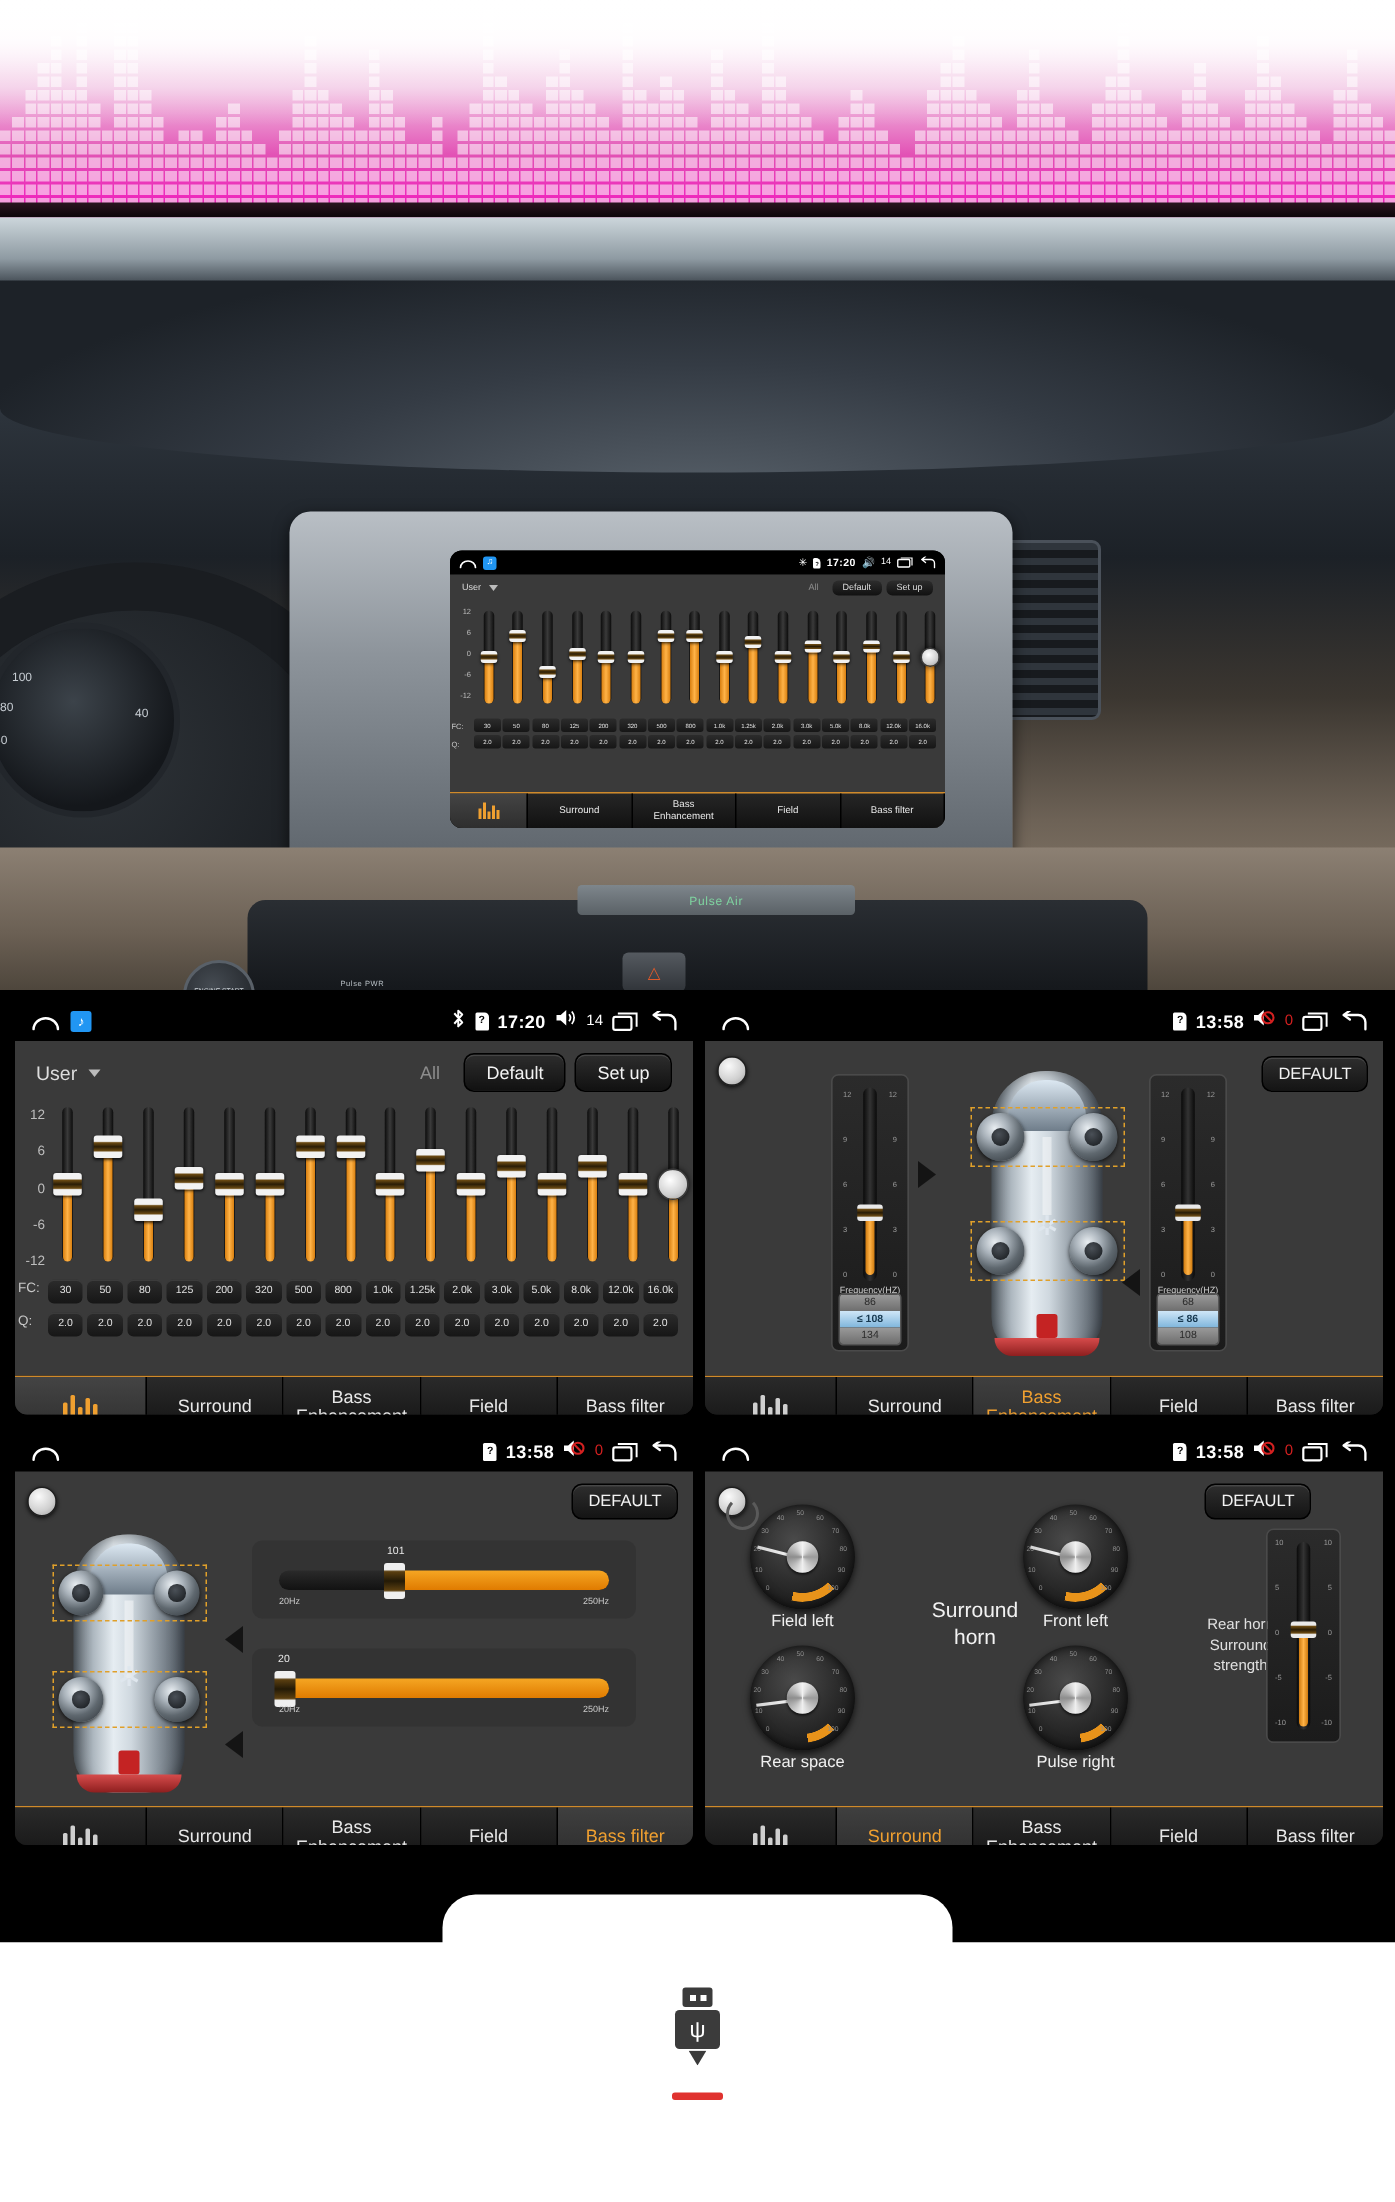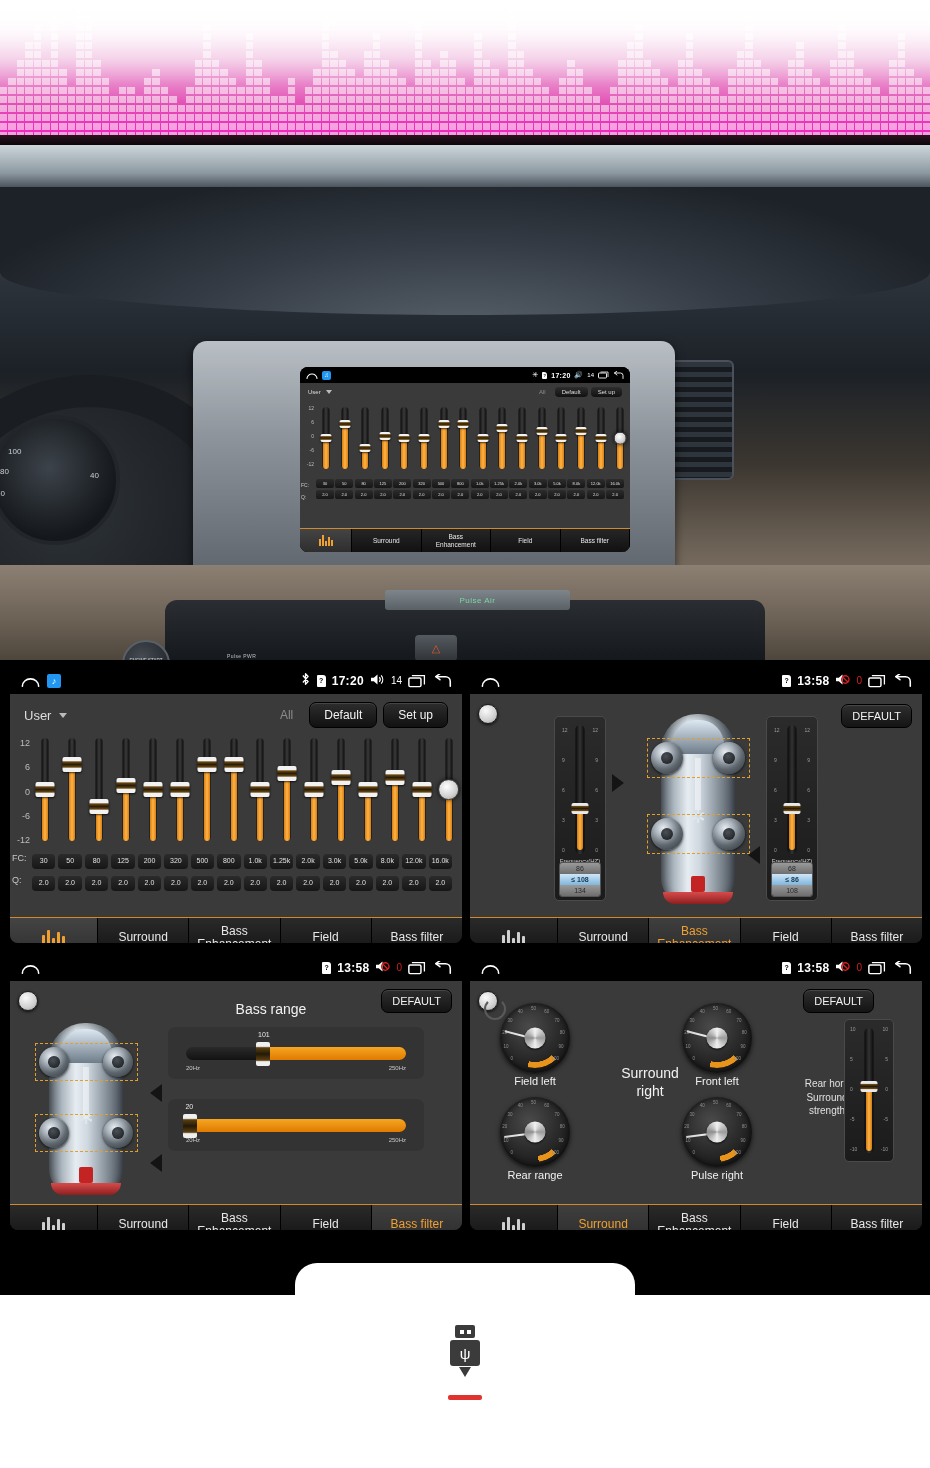--- a/index.html
+++ b/index.html
@@ -1981,21 +1981,20 @@
       <svg width="19" height="14" viewBox="0 0 22 16">
           <path d="M20 14 V8.5 A5.5 5.5 0 0 0 14.5 3 L4 3" fill="none" stroke="#fff" stroke-width="1.8" stroke-linecap="round"></path>
           <path d="M8 -0.5 L3.2 3 L8 6.5" fill="none" stroke="#fff" stroke-width="1.8" stroke-linecap="round" stroke-linejoin="round"></path>
         </svg>
     </span>
   </div>
 
   <div class="panel-body" style="height:223px;position:relative;">
     <div class="circbtn" style="left:8px;top:10px;"></div>
     <button class="defbtn" style="right:10px;top:8px;">DEFAULT</button>
-    <div class="section-title" style="left:0;right:0;top:20px;text-align:center;font-size:14px;padding-left:70px;">Bass range</div>
 
     <div class="cartop" style="position:absolute;left:20px;top:42px;width:112px;height:172px;">
       <div class="body"></div>
       <div class="wind"></div>
       <div class="hood-line"></div>
       <div class="engine">✲</div>
       <div class="taillight"></div>
       <div class="rear-bumper"></div>
       <div class="spk" style="left:9px;top:24px;width:30px;height:30px;"></div>
       <div class="spk" style="left:73px;top:24px;width:30px;height:30px;"></div>
@@ -2124,21 +2123,21 @@
           <span class="ktick" style="left: 7.53851px; top: 14.9542px;">30</span>
           <span class="ktick" style="left: 17.8343px; top: 6.16081px;">40</span>
           <span class="ktick" style="left: 31px; top: 3px;">50</span>
           <span class="ktick" style="left: 44.1657px; top: 6.16081px;">60</span>
           <span class="ktick" style="left: 54.4615px; top: 14.9542px;">70</span>
           <span class="ktick" style="left: 59.643px; top: 27.4634px;">80</span>
           <span class="ktick" style="left: 58.5806px; top: 40.9615px;">90</span>
           <span class="ktick" style="left: 51.5061px; top: 52.5061px;">100</span>
           <div class="needle" style="transform: rotate(172.8deg);"></div>
           <div class="cap"></div>
-          <div class="klabel">Rear range</div>
+          <div class="klabel">Rear space</div>
         </div>
         <div class="knob" style="left: 212px; top: 116px;">
           <div style="position: absolute; inset: 5px; border-radius: 50%; background: conic-gradient(from 135deg, rgb(232, 147, 26) 0deg, rgb(232, 147, 26) 37.8deg, rgba(0, 0, 0, 0) 37.8deg); mask: radial-gradient(circle, transparent 56%, rgb(0, 0, 0) 57%, rgb(0, 0, 0) 78%, transparent 79%);"></div>
           <span class="ktick" style="left: 10.4939px; top: 52.5061px;">0</span>
           <span class="ktick" style="left: 3.41936px; top: 40.9615px;">10</span>
           <span class="ktick" style="left: 2.35704px; top: 27.4634px;">20</span>
           <span class="ktick" style="left: 7.53851px; top: 14.9542px;">30</span>
           <span class="ktick" style="left: 17.8343px; top: 6.16081px;">40</span>
           <span class="ktick" style="left: 31px; top: 3px;">50</span>
           <span class="ktick" style="left: 44.1657px; top: 6.16081px;">60</span>
@@ -2147,21 +2146,21 @@
           <span class="ktick" style="left: 58.5806px; top: 40.9615px;">90</span>
           <span class="ktick" style="left: 51.5061px; top: 52.5061px;">100</span>
           <div class="needle" style="transform: rotate(172.8deg);"></div>
           <div class="cap"></div>
           <div class="klabel">Pulse right</div>
         </div>
       </div>
 
     <div class="section-title" style="left:140px;top:84px;font-size:14px;line-height:1.25;text-align:center;width:80px;">
       <span>Surround</span><br>
-      <span>right</span>
+      <span>horn</span>
     </div>
 
     <div style="position:absolute;left:316px;top:96px;width:82px;text-align:center;color:#e0e0e0;font-size:10px;line-height:1.35;">
       <span>Rear horn</span><br>
       <span>Surround</span><br>
       <span>strength</span>
     </div>
 
     <div class="vgauge" id="vg-strength" style="left:374px;top:38px;height:143px;width:50px;">
       <div class="inner" style="bottom:8px;"></div>

